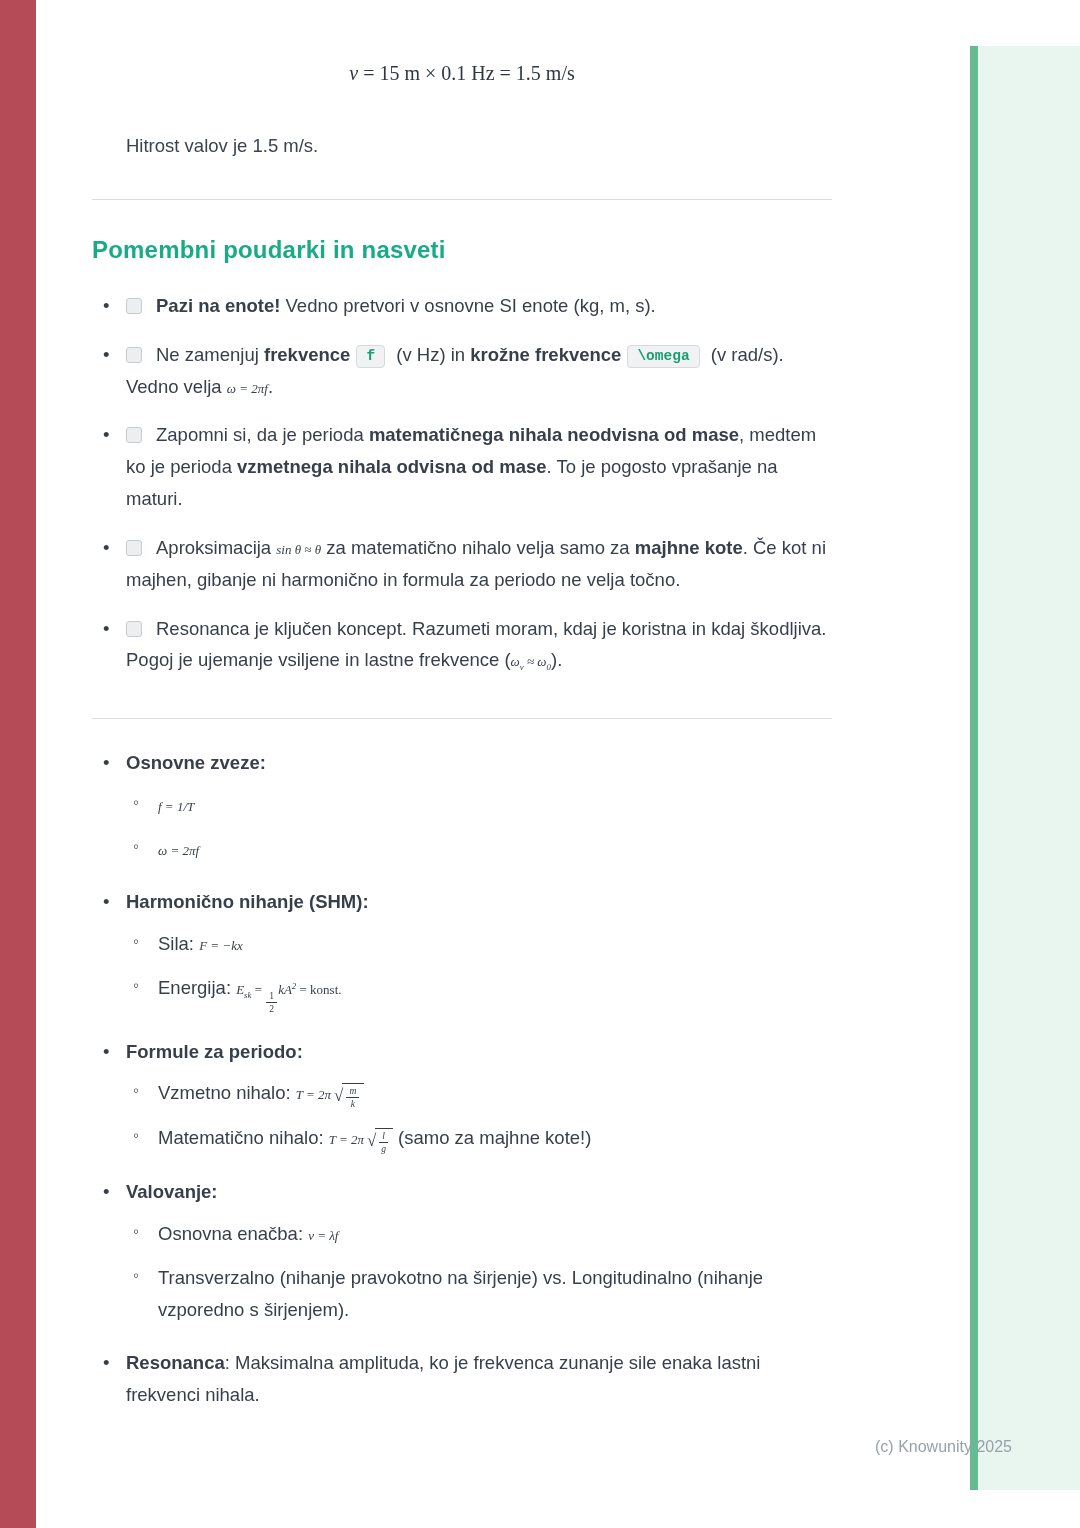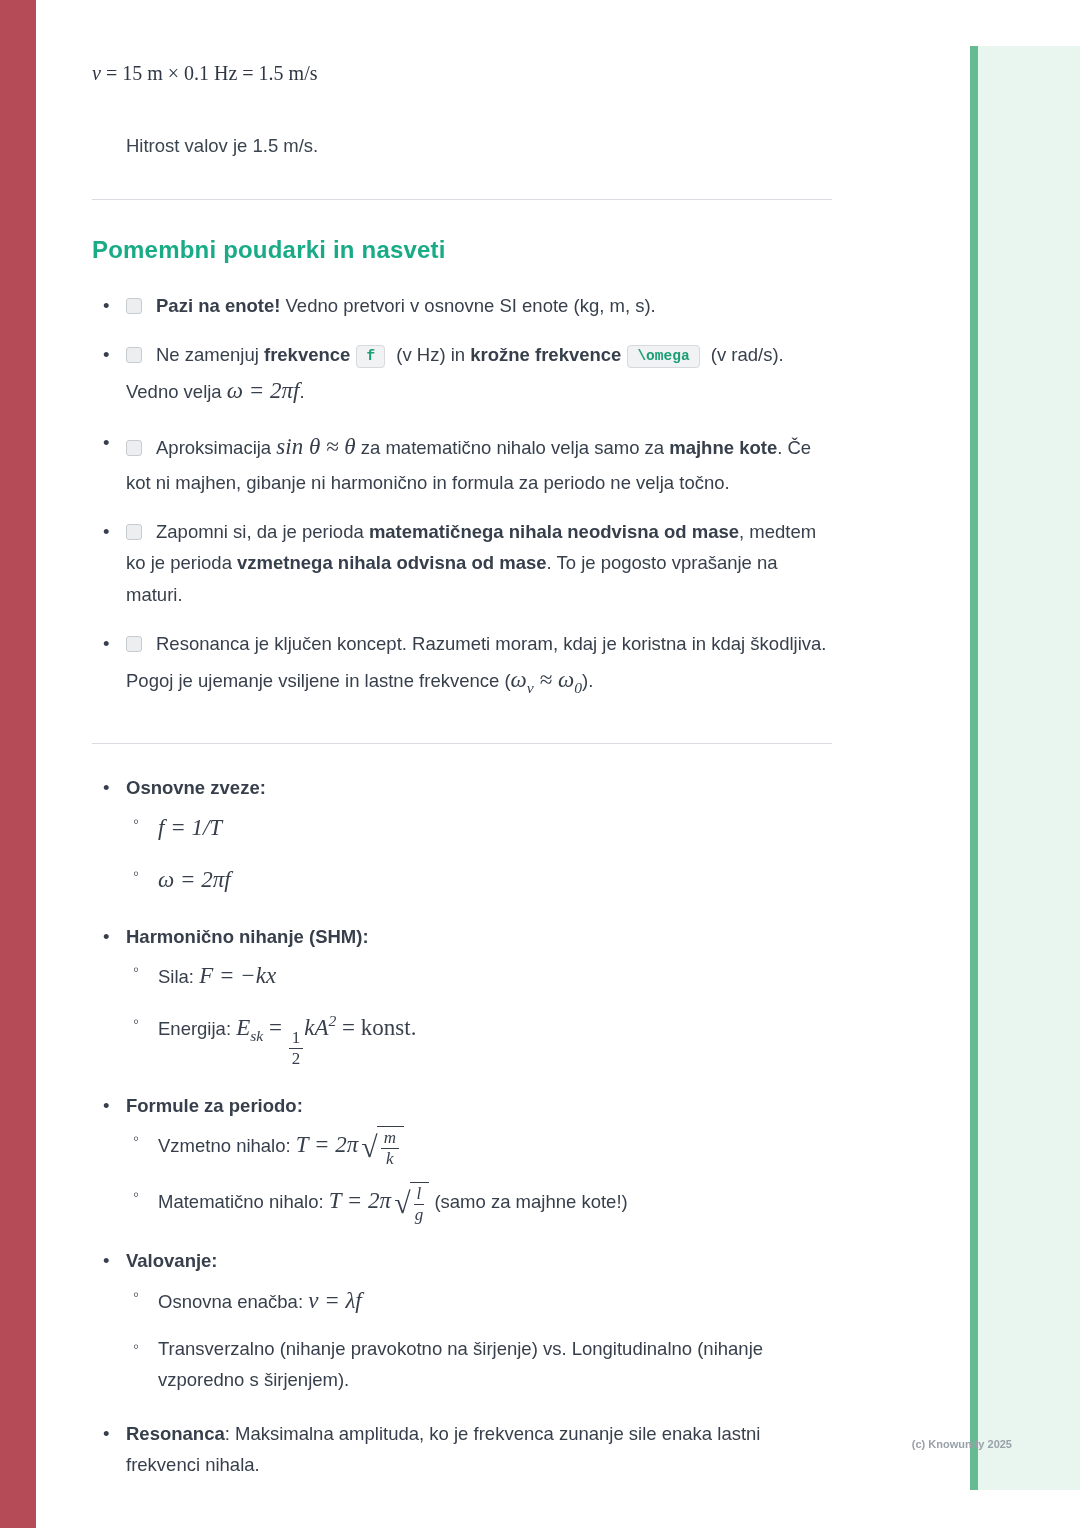--- a/index.html
+++ b/index.html
@@ -11,20 +11,21 @@
     color: #363f4b;
   }
 
   .left-strip { position: absolute; left: 0; top: 0; width: 36px; height: 1528px; background: #b64b58; }
   .right-bar   { position: absolute; top: 46px; right: 102px; width: 8px; height: 1444px; background: #66bb92; }
   .right-panel { position: absolute; top: 46px; right: 0; width: 102px; height: 1444px; background: #e9f6ef; }
 
   .content { position: absolute; left: 92px; top: 0; width: 740px; padding-top: 62px; }
 
   .formula {
+    text-align: center;
     font-family: "Liberation Serif", "DejaVu Serif", serif;
     font-size: 20px; color: #2e3743;
   }
   .mi { font-style: italic; }
 
   .note { margin: 50px 0 0 34px; font-size: 18.5px; color: #3a members444f; }
   .note { color: #3a444f; }
 
   hr.divider { border: none; border-top: 1px solid #d9dde2; margin: 42px 0 0 0; }
 
@@ -48,46 +49,46 @@
 
   .code {
     font-family: "Liberation Mono", "DejaVu Sans Mono", monospace;
     font-size: 14.5px; font-weight: bold; color: #1a9e74;
     background: #f1f2f3; border: 1px solid #d7dadd; border-radius: 4px;
     padding: 2px 9px 3px; margin: 0 6px; vertical-align: 1px; white-space: nowrap;
   }
 
   .math {
     font-family: "Liberation Serif", "DejaVu Serif", serif;
-    font-style: italic; font-size: 23px;
+    font-style: italic; font-size: 13px;
   }
   .math sub, .math sup { font-size: 0.68em; font-style: italic; }
   .rm { font-style: normal; }
 
   .frac {
     display: inline-flex; flex-direction: column; align-items: center;
     line-height: 1.05; font-size: 0.74em; vertical-align: -0.45em; margin: 0 1px;
   }
   .frac .num { border-bottom: 1.2px solid currentColor; padding: 0 3px 1px; }
   .frac .den { padding-top: 1px; }
 
   .sqrt { display: inline-flex; align-items: center; vertical-align: middle; margin-left: 3px; }
   .sqrt .rad { font-style: normal; font-size: 1.3em; line-height: 1; margin-right: -1px; }
   .sqrt .arg { border-top: 1.4px solid currentColor; padding: 2px 4px 0 3px; display: inline-flex; align-items: center; }
 
   .summary { margin-top: 28px; }
   .s1 { position: relative; padding-left: 34px; margin-bottom: 22px; font-size: 18.5px; line-height: 1.7; }
   .s1::before { content: "•"; position: absolute; left: 11px; top: 0; color: #363f4b; }
-  .sublist { margin-top: 4px; }
+  .sublist { margin-top: 10px; }
   .s2 { position: relative; padding-left: 32px; margin-bottom: 13px; }
   .s2::before { content: "◦"; position: absolute; left: 7px; top: 0; font-size: 17px; color: #363f4b; }
 
   .copyright {
     position: absolute; right: 68px; top: 1438px;
-    font-size: 11px; color: #98a1a8; z-index: 5; font-weight: bold;
+    font-size: 16px; color: #98a1a8; z-index: 5;
   }
 </style>
 </head>
 <body>
 
 <div class="left-strip"></div>
 <div class="right-bar"></div>
 <div class="right-panel"></div>
 
 <div class="content">
@@ -104,25 +105,25 @@
 
     <div class="tip">
       <span class="checkbox"></span><b>Pazi na enote!</b><span> Vedno pretvori v osnovne SI enote (kg, m, s).</span>
     </div>
 
     <div class="tip">
       <span class="checkbox"></span><span>Ne zamenjuj </span><b>frekvence</b><span class="code">f</span><span> (v Hz) in </span><b>krožne frekvence</b><span class="code">\omega</span><span> (v rad/s). Vedno velja </span><span class="math">ω = 2πf</span><span>.</span>
     </div>
 
     <div class="tip">
-      <span class="checkbox"></span><span>Aproksimacija </span><span class="math">sin θ ≈ θ</span><span> za matematično nihalo velja samo za </span><b>majhne kote</b><span>. Če kot ni majhen, gibanje ni harmonično in formula za periodo ne velja točno.</span>
+      <span class="checkbox"></span><span>Zapomni si, da je perioda </span><b>matematičnega nihala neodvisna od mase</b><span>, medtem ko je perioda </span><b>vzmetnega nihala odvisna od mase</b><span>. To je pogosto vprašanje na maturi.</span>
     </div>
 
     <div class="tip">
-      <span class="checkbox"></span><span>Zapomni si, da je perioda </span><b>matematičnega nihala neodvisna od mase</b><span>, medtem ko je perioda </span><b>vzmetnega nihala odvisna od mase</b><span>. To je pogosto vprašanje na maturi.</span>
+      <span class="checkbox"></span><span>Aproksimacija </span><span class="math">sin θ ≈ θ</span><span> za matematično nihalo velja samo za </span><b>majhne kote</b><span>. Če kot ni majhen, gibanje ni harmonično in formula za periodo ne velja točno.</span>
     </div>
 
     <div class="tip">
       <span class="checkbox"></span><span>Resonanca je ključen koncept. Razumeti moram, kdaj je koristna in kdaj škodljiva. Pogoj je ujemanje vsiljene in lastne frekvence (</span><span class="math"><span>ω</span><sub>v</sub><span> ≈ ω</span><sub>0</sub></span><span>).</span>
     </div>
 
   </div>
 
   <hr class="divider">
 

